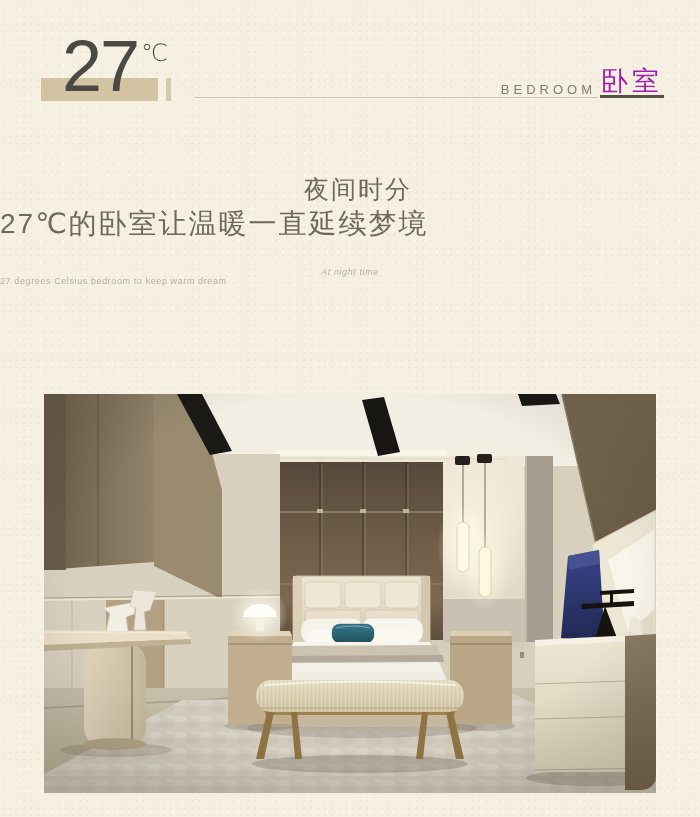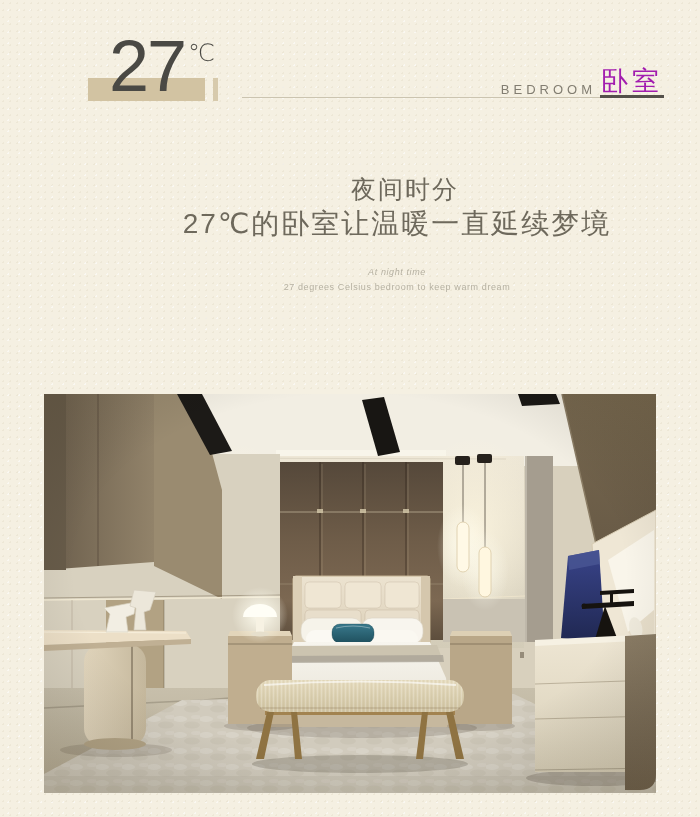--- a/index.html
+++ b/index.html
@@ -6,36 +6,36 @@
   body{
     width:700px;height:817px;position:relative;overflow:hidden;
     font-family:"Liberation Sans","DejaVu Sans",sans-serif;
     background-color:#f5f0e2;
     background-image:
       radial-gradient(rgba(170,150,110,.10) 1px, transparent 1px),
       radial-gradient(rgba(255,255,255,.55) 1px, transparent 1px);
     background-size:7px 7px,11px 11px;
     background-position:0 0,3px 5px;
   }
-  .abs{position:absolute;margin-left:47px;}
+  .abs{position:absolute;}
   
   .accent-bar{left:41px;top:78px;width:117px;height:23px;background:#d2c3a2;z-index:1;}
   .accent-tick{left:166px;top:78px;width:5px;height:23px;background:#d7caac;z-index:1;}
   .temp{left:62px;top:30px;z-index:2;color:#4a4944;line-height:1;white-space:nowrap;}
   .temp .num{font-size:72px;font-weight:200;letter-spacing:-2px;}
   .temp .unit{display:inline-block;font-size:24px;font-weight:300;transform:translateY(-30px);margin-left:3px;}
   .header-rule{left:195px;top:97px;width:403px;height:1px;background:#cbc4b0;}
   .cat-en{top:82px;right:104px;font-size:13px;letter-spacing:4px;color:#827d71;}
   .cat-zh{top:63px;right:37px;font-size:27px;letter-spacing:4px;color:#a21caf;font-weight:500;}
   .cat-underline{top:95px;right:36px;width:64px;height:2.5px;background:#54514a;}
   
   .zh1{top:173px;left:8px;width:100%;text-align:center;font-size:25px;letter-spacing:2px;color:#6e695c;}
-  .zh2{top:205px;left:0;width:100%;text-align:center;font-size:28px;letter-spacing:2px;color:#6e695c;}
+  .zh2{top:205px;left:0;width:100%;text-align:left;font-size:28px;letter-spacing:2px;color:#6e695c;}
   .en1{top:267px;left:0;width:100%;text-align:center;font-size:9px;letter-spacing:.6px;color:#b5b0a1;font-style:italic;}
-  .en2{top:282px;left:0;width:100%;text-align:center;font-size:9px;letter-spacing:.6px;color:#b5b0a1;}
+  .en2{top:276px;left:0;width:100%;font-size:9px;letter-spacing:.6px;color:#b5b0a1;}
   
   .photo{left:44px;top:394px;width:612px;height:399px;margin:0;padding:0;z-index:1;}
   .photo svg{display:block;}
 </style>
 </head>
 <body>
 
 <header>
   <div class="abs accent-bar"></div>
   <div class="abs accent-tick"></div>

